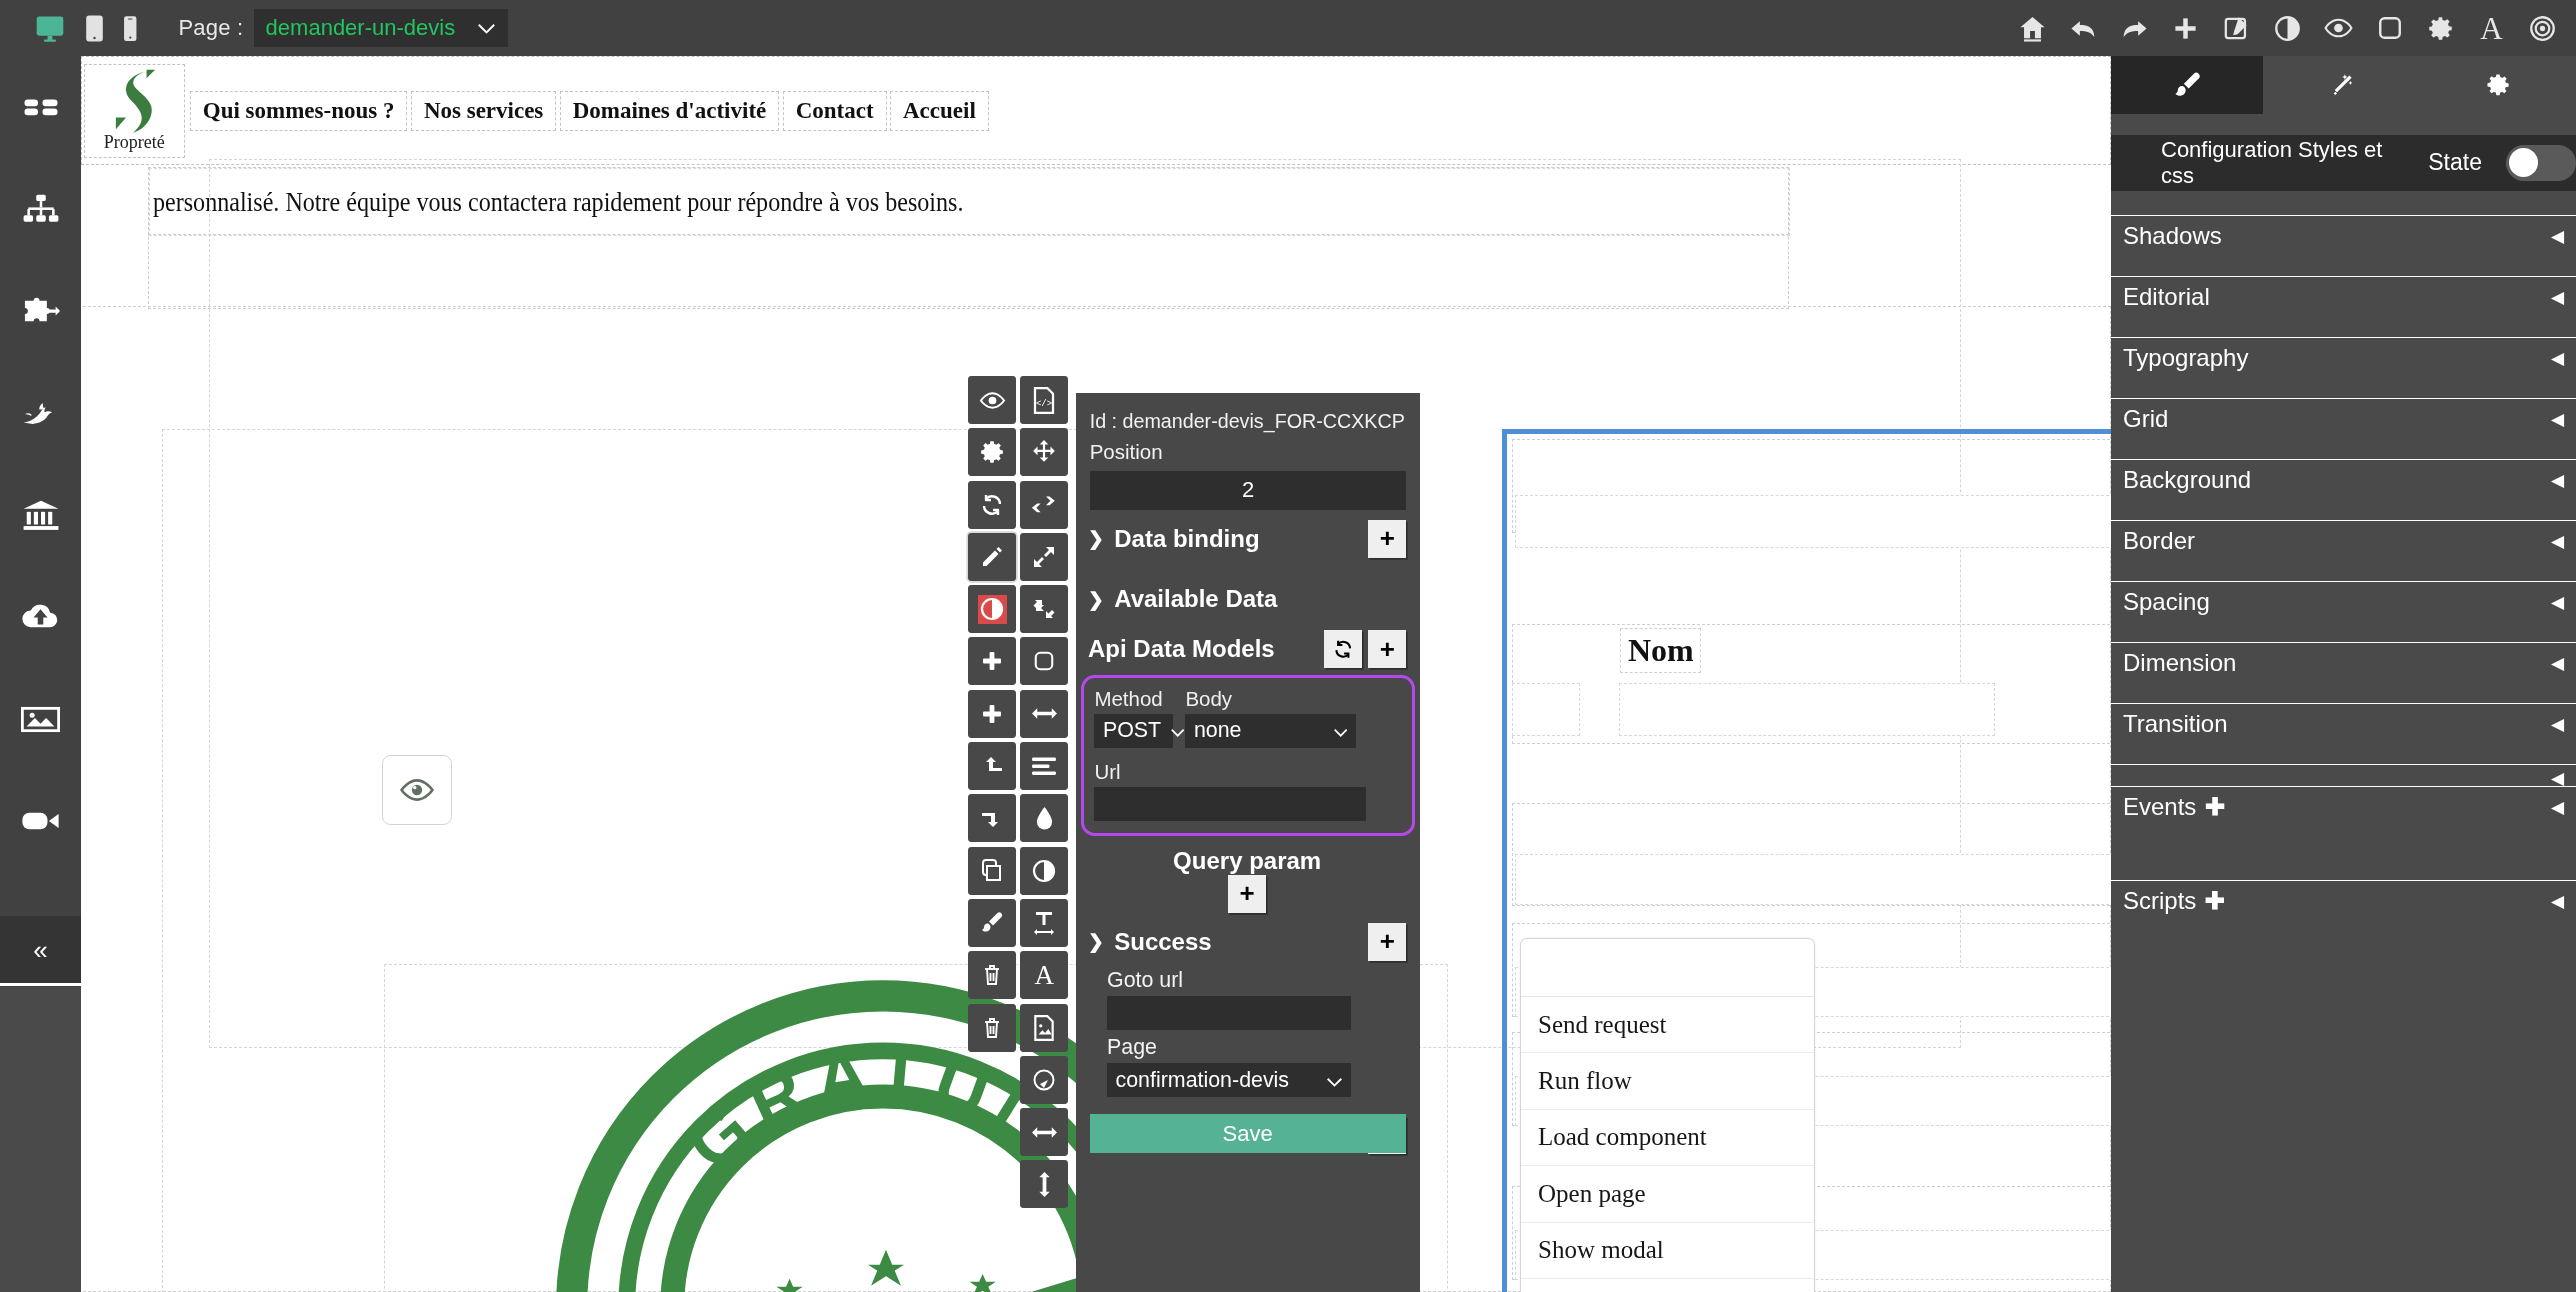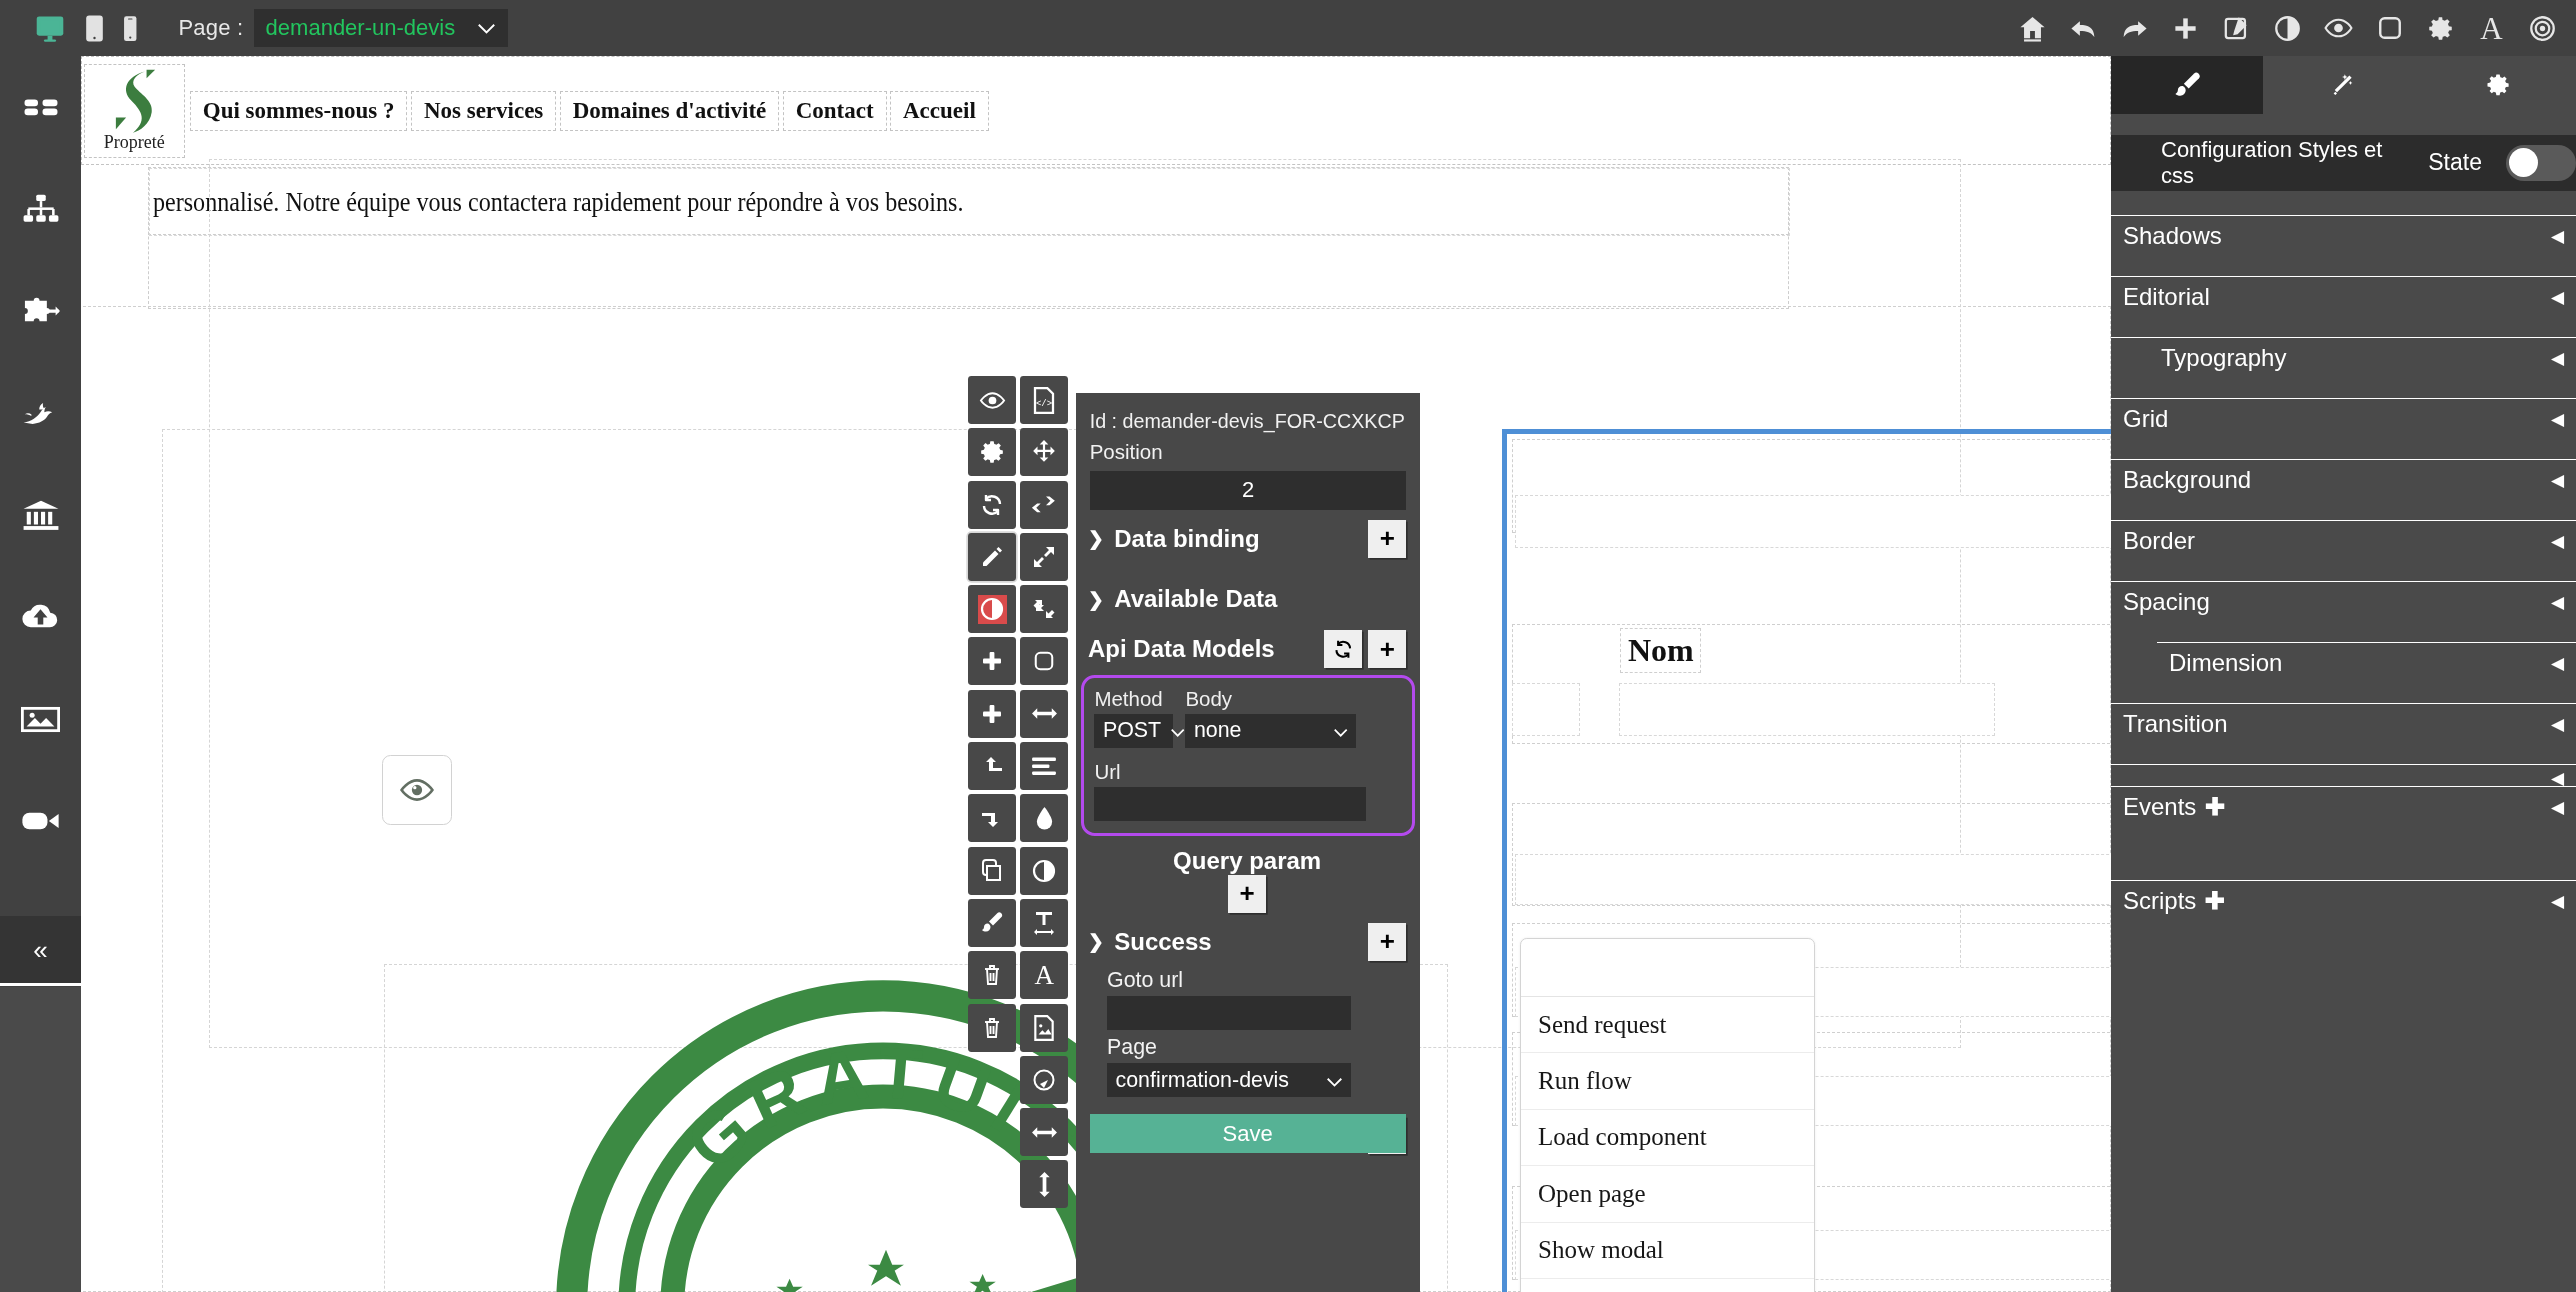--- a/index.html
+++ b/index.html
@@ -855,41 +855,41 @@
     <div class="rp-gap2"></div>
 
     <div class="acc-item" style="height:61px;">
       <div class="acc-label">Shadows</div>
       <div class="acc-caret">◀</div>
     </div>
     <div class="acc-item" style="height:61px;">
       <div class="acc-label">Editorial</div>
       <div class="acc-caret">◀</div>
     </div>
-    <div class="acc-item" style="height:61px;padding-left:38px;">
+    <div class="acc-item" style="height:61px;">
       <div class="acc-label">Typography</div>
       <div class="acc-caret">◀</div>
     </div>
     <div class="acc-item" style="height:61px;">
       <div class="acc-label">Grid</div>
       <div class="acc-caret">◀</div>
     </div>
     <div class="acc-item" style="height:61px;">
       <div class="acc-label">Background</div>
       <div class="acc-caret">◀</div>
     </div>
     <div class="acc-item" style="height:61px;">
       <div class="acc-label">Border</div>
       <div class="acc-caret">◀</div>
     </div>
     <div class="acc-item" style="height:61px;">
       <div class="acc-label">Spacing</div>
       <div class="acc-caret">◀</div>
     </div>
-    <div class="acc-item" style="height:61px;margin-left:46px;">
+    <div class="acc-item" style="height:61px;">
       <div class="acc-label">Dimension</div>
       <div class="acc-caret">◀</div>
     </div>
     <div class="acc-item" style="height:61px;">
       <div class="acc-label">Transition</div>
       <div class="acc-caret">◀</div>
     </div>
     <div class="acc-item" style="height:22px;">
       <div class="acc-label" style="padding-top:16px;">General</div>
       <div class="acc-caret" style="top:3.4px;">◀</div>

